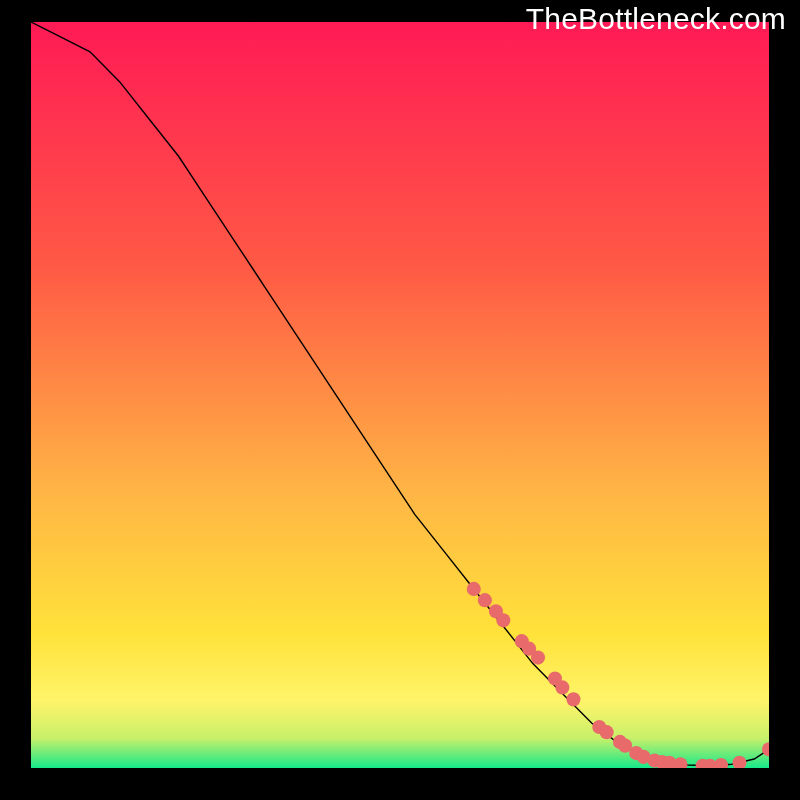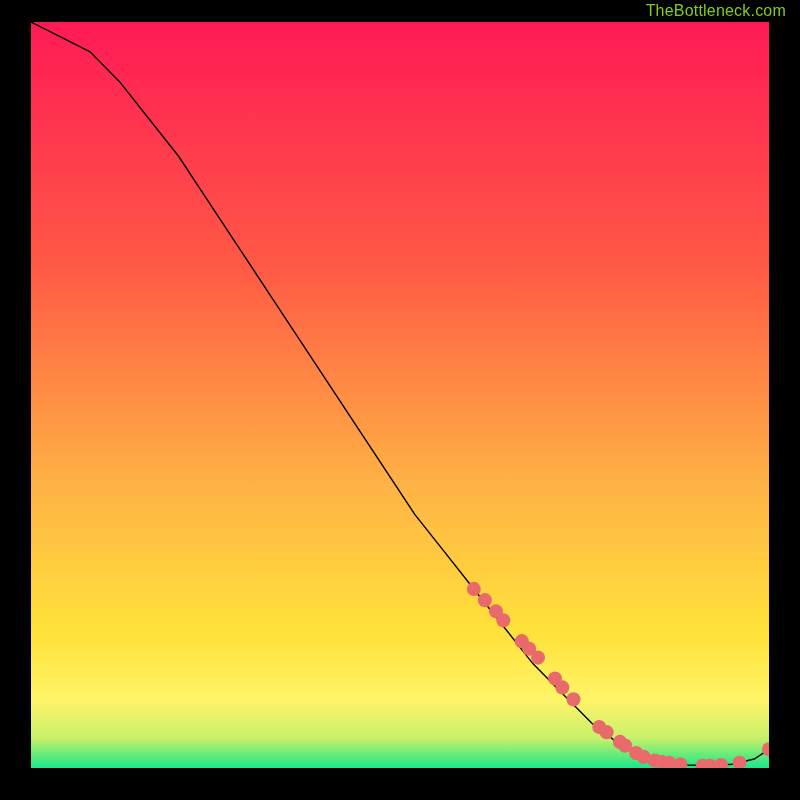--- a/index.html
+++ b/index.html
@@ -9,22 +9,22 @@
     width: 800px;
     height: 800px;
     position: relative;
     font-family: Arial, Helvetica, sans-serif;
     overflow: hidden;
   }
   .watermark {
     position: absolute;
     top: 2px;
     right: 14px;
-    color: #84cc16;
-    font-size: 16px;
+    color: #ffffff;
+    font-size: 30px;
     font-weight: 500;
     z-index: 5;
     letter-spacing: 0.2px;
   }
   .plot {
     position: absolute;
     left: 31px;
     top: 22px;
     width: 738px;
     height: 746px;

